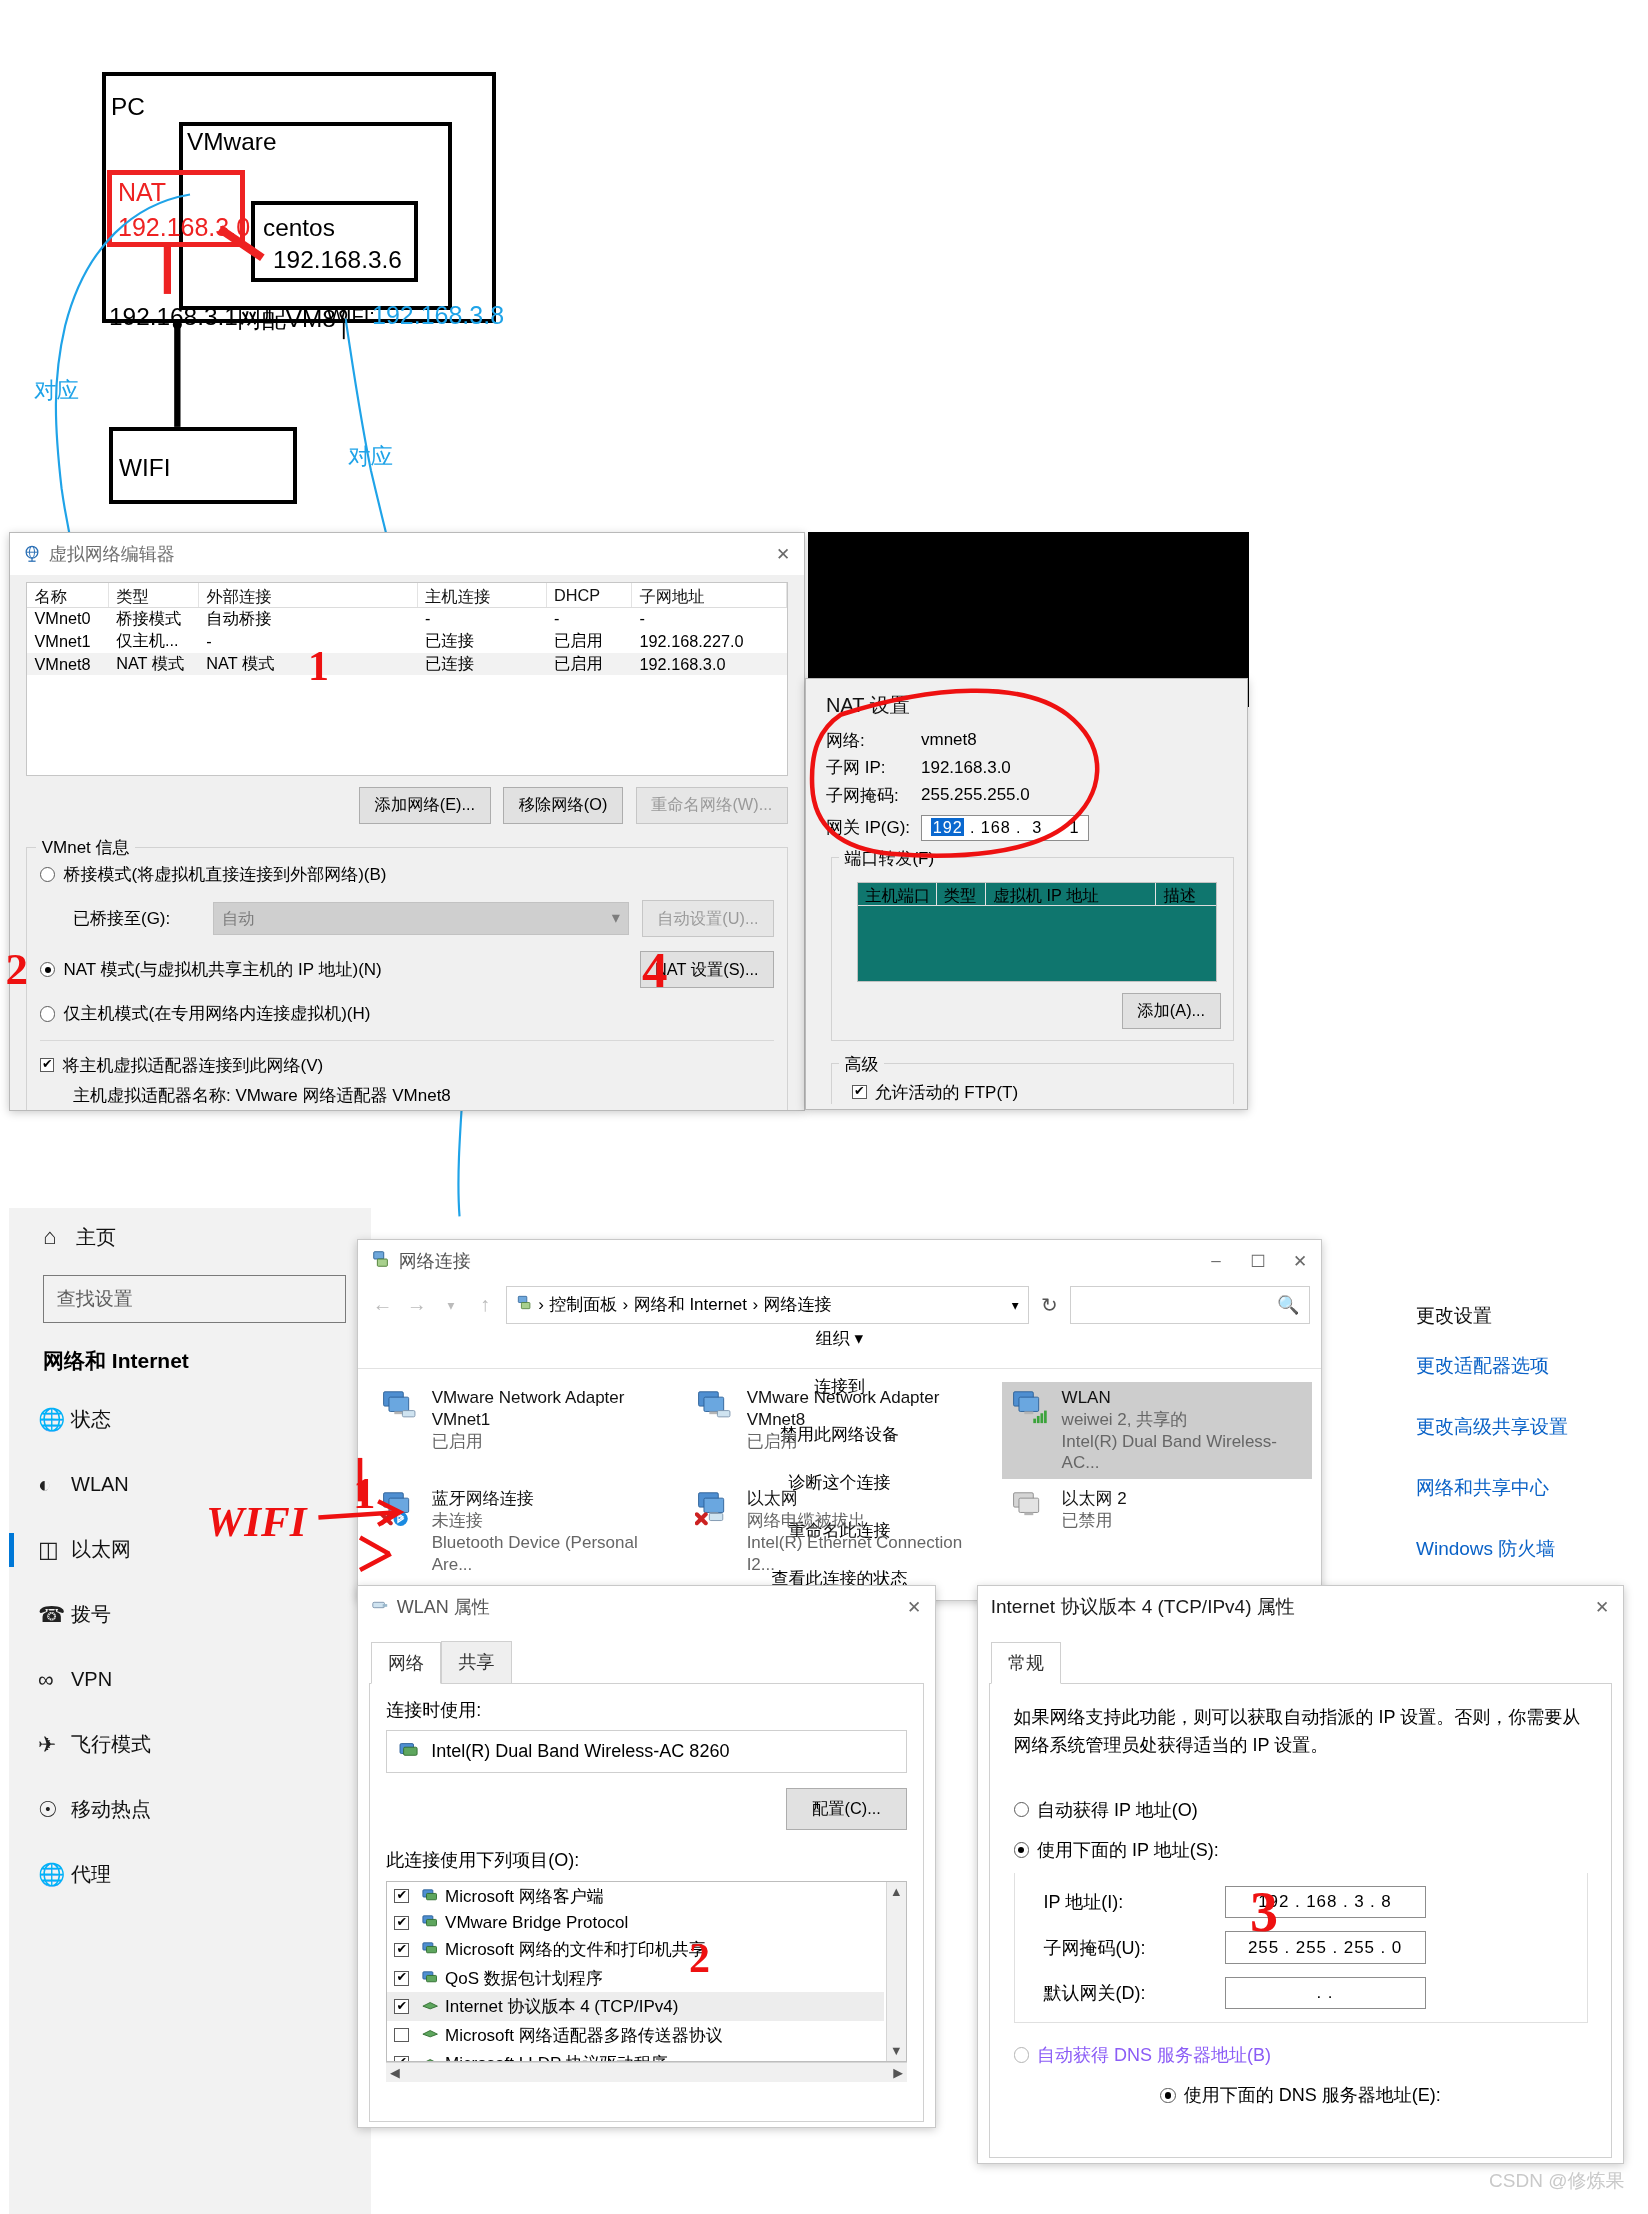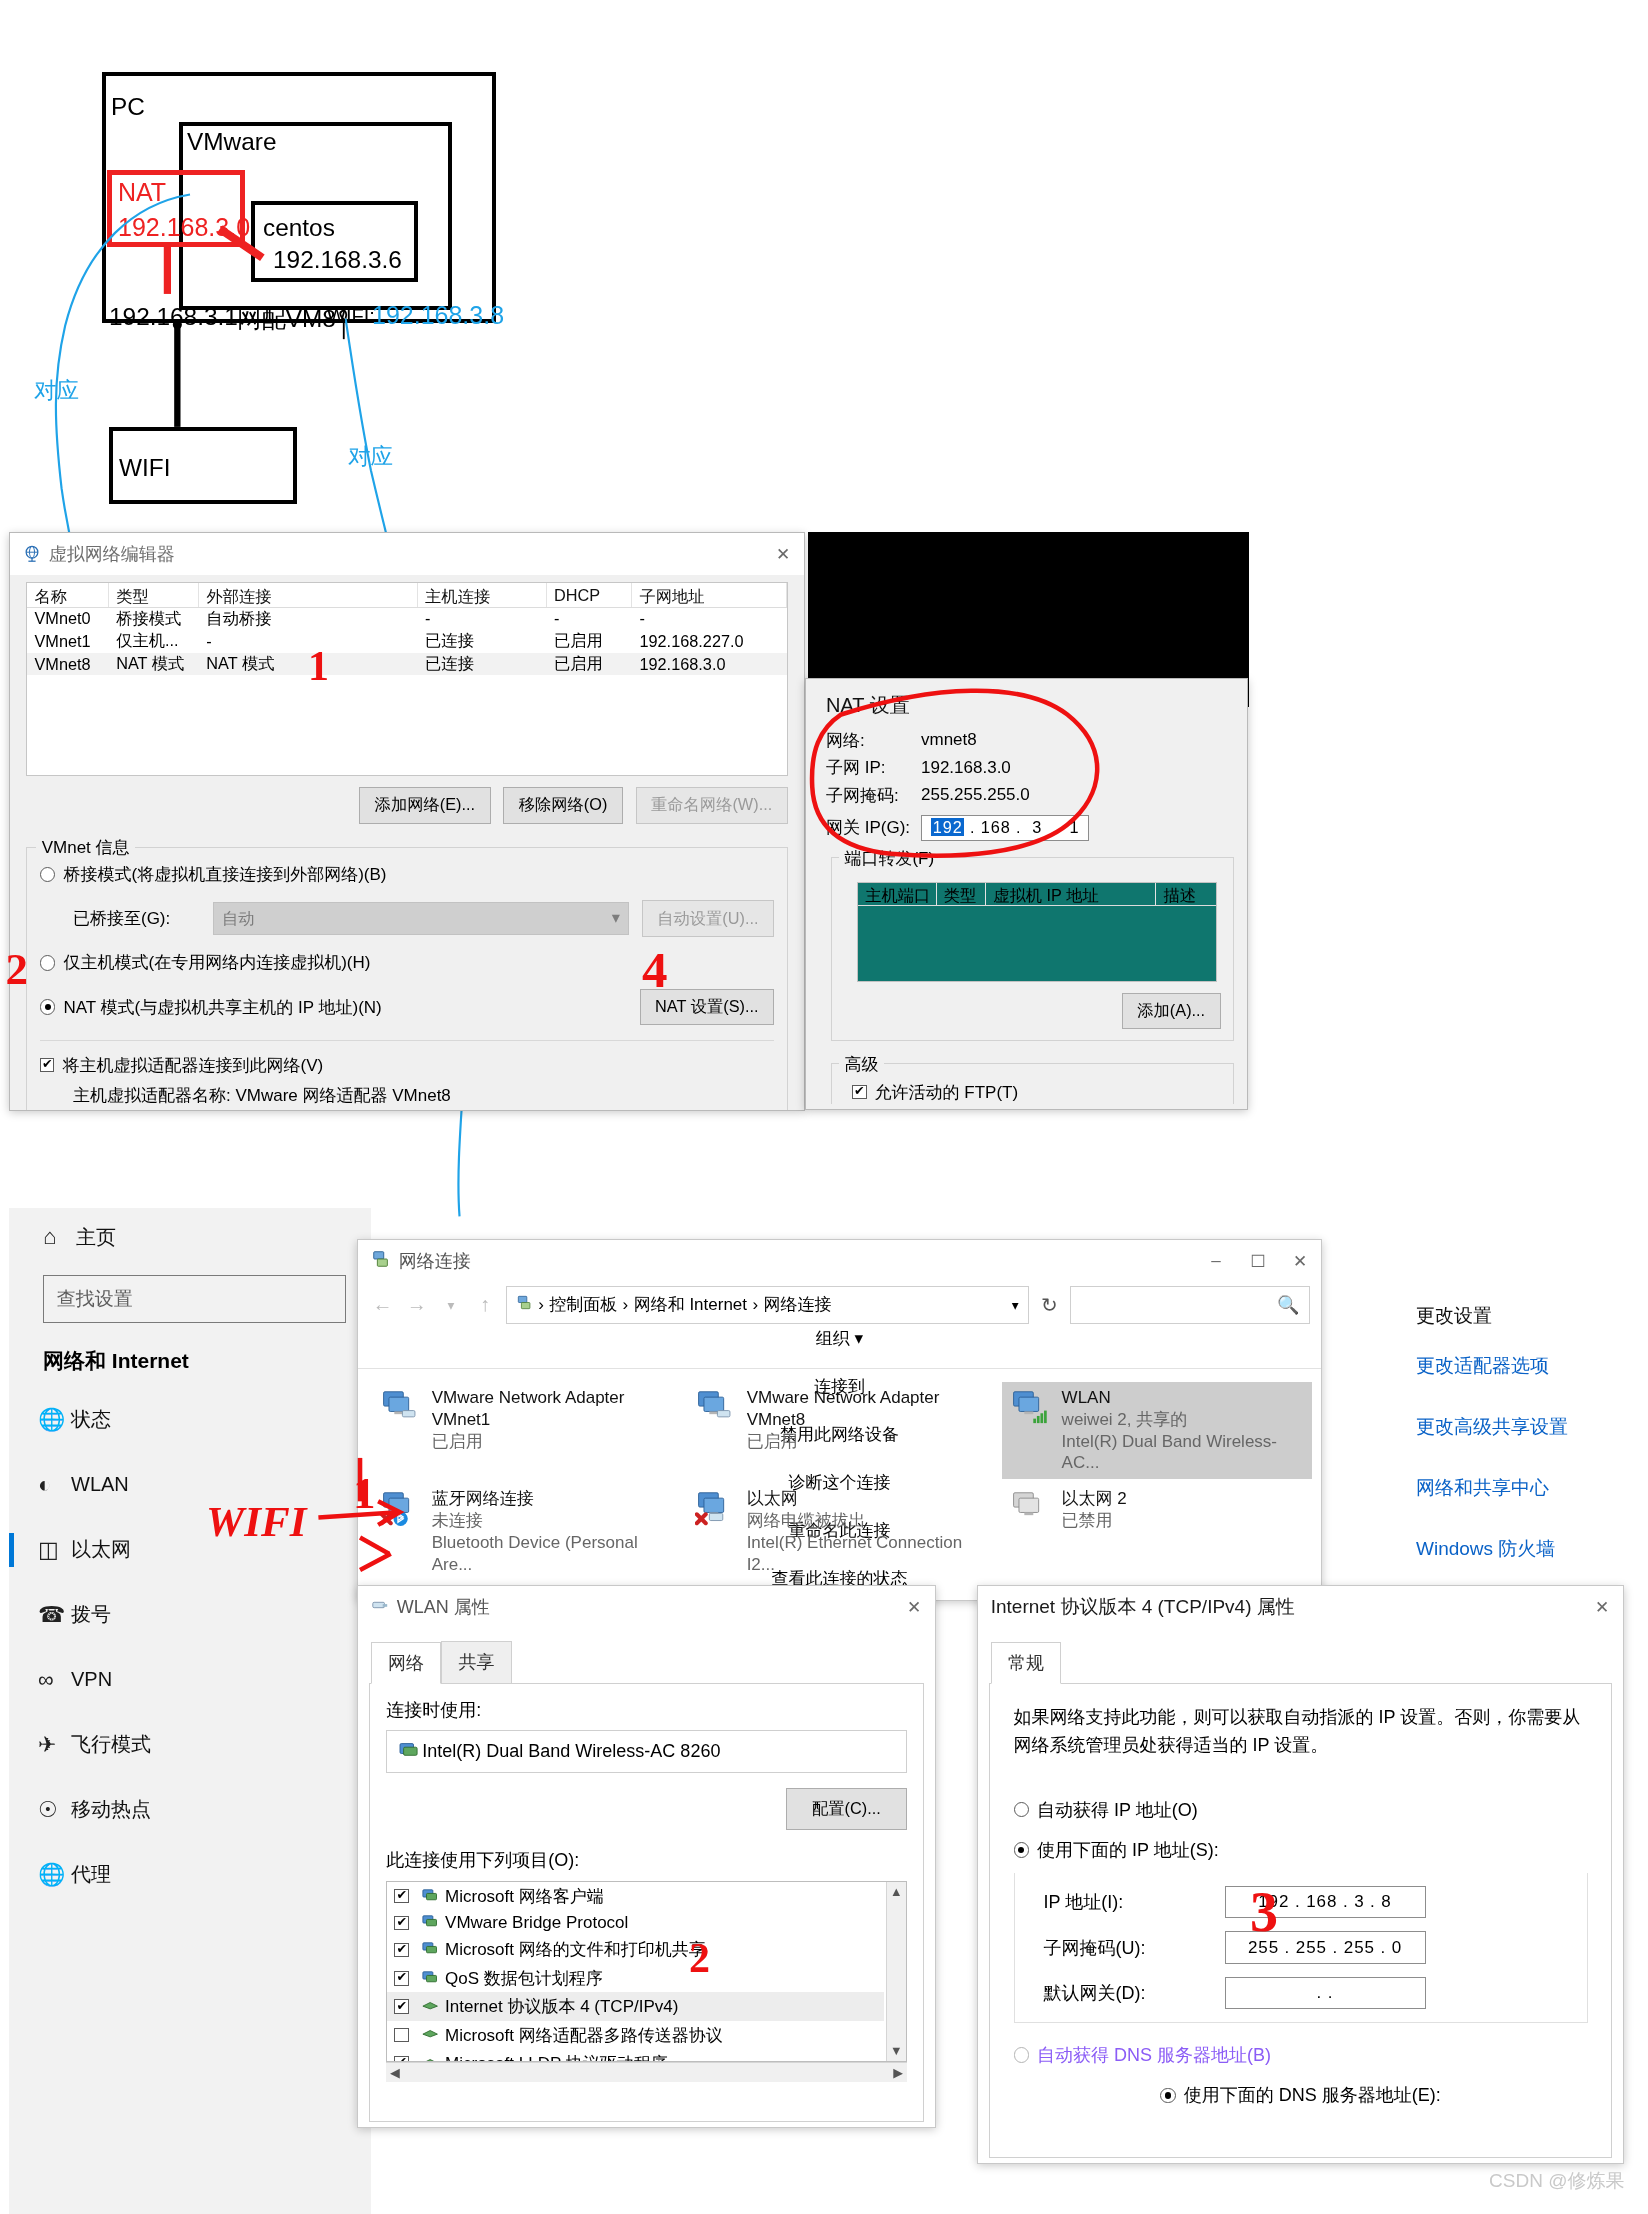--- a/index.html
+++ b/index.html
@@ -120,21 +120,21 @@
 
   
   #wlanprop { left:357px; top:1585px; width:579px; height:543px; }
   .tabs { display:flex; padding:12.7px 0 0 12.7px; }
   .tab { font-size:18px; padding:8.1px 16.3px; border:0.9px solid #d0d0d0;
          border-bottom:none; background:#efefef; color:#333; }
   .tab.on { background:#fff; border-bottom:0.9px solid #fff; position:relative; top:0.9px; }
   .tabpane { border:0.9px solid #d0d0d0; margin:0 11px; padding:14.5px 16.3px; height:439px; }
   .fld-label { font-size:18px; margin-bottom:8.1px; }
   .fld-box { border:0.9px solid #cfcfcf; padding:9px 11px; font-size:18px;
-             display:flex; align-items:center; gap:2px; }
+             display:flex; align-items:center; gap:11px; }
   .protolist { border:0.9px solid #bdbdbd; height:181px; margin-top:9px;
                position:relative; overflow:hidden; }
   .proto { display:flex; align-items:center; gap:7.2px; font-size:17px;
            padding:2.7px 7.2px; }
   .proto.hl { background:#ededed; }
   .sbar { position:absolute; right:0; top:0; width:20px; height:100%;
           background:#f0f0f0; border-left:0.9px solid #d5d5d5; }
   .sarrow { height:20px; display:flex; align-items:center; justify-content:center;
             font-size:12.7px; color:#555; }
   .hbar { height:20px; background:#f0f0f0; border-top:0.9px solid #d5d5d5;
@@ -281,28 +281,28 @@
       <div class="optrow" style="padding-left:33px;">
         <span style="width:140px;">已桥接至(G):</span>
         <span class="sel-ctl">
           <span>自动</span>
           <span>▾</span>
         </span>
         <span class="btn dis" style="margin-left:12.7px;">自动设置(U)...</span>
       </div>
 
       <div class="optrow">
-        <span class="radio"></span>
-        <span>仅主机模式(在专用网络内连接虚拟机)(H)</span>
-      </div>
-
-      <div class="optrow">
         <span class="radio on"></span>
         <span>NAT 模式(与虚拟机共享主机的 IP 地址)(N)</span>
         <span class="btn" style="margin-left:auto;">NAT 设置(S)...</span>
+      </div>
+
+      <div class="optrow">
+        <span class="radio"></span>
+        <span>仅主机模式(在专用网络内连接虚拟机)(H)</span>
       </div>
 
       <div style="border-top:0.9px solid #d8d8d8; margin:3.6px 0 12.7px 0;"></div>
 
       <div class="optrow" style="margin-bottom:7.2px;">
         <span class="chk on"></span>
         <span>将主机虚拟适配器连接到此网络(V)</span>
       </div>
       <div style="font-size:17px; padding-left:33px; margin-bottom:14.5px;">主机虚拟适配器名称: VMware 网络适配器 VMnet8</div>
 

